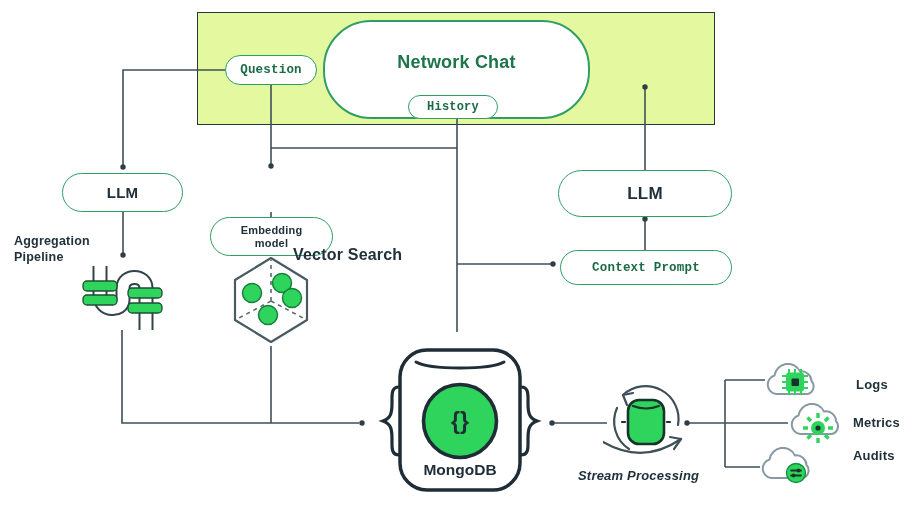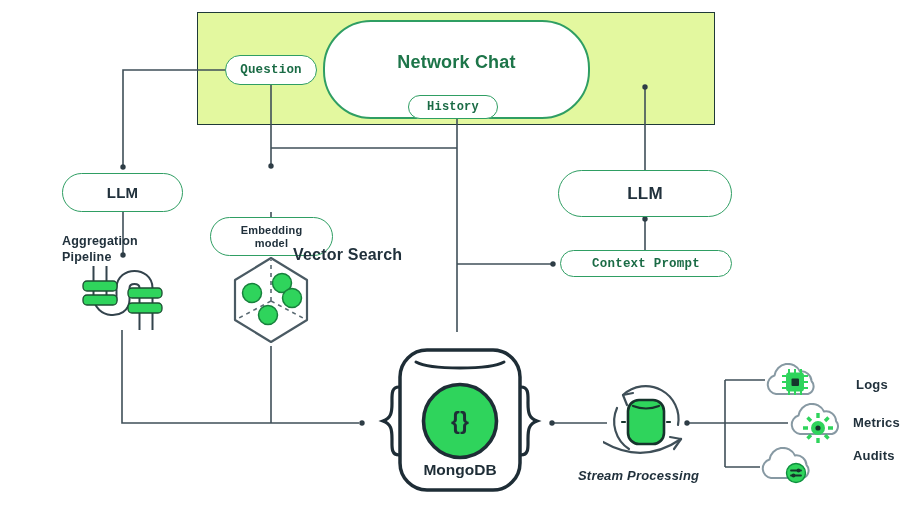--- a/index.html
+++ b/index.html
@@ -19,23 +19,23 @@
   .pill.green{color:var(--gtext);font-family:Liberation Mono, monospace;}
   .pill.dark{color:var(--dark);}
   .bigoval{left:323px;top:20px;width:267px;height:99px;border-radius:48px;
            border-width:2px;font-size:18px;color:#1D7549;padding-bottom:14px;}
   .q{left:225px;top:55px;width:92px;height:30px;font-size:12.5px;}
   .a{left:596px;top:55px;width:95px;height:30px;font-size:12.5px;}
   .h{left:408px;top:95px;width:90px;height:24px;font-size:12px;}
   .llmL{left:62px;top:173px;width:121px;height:39px;font-size:15px;}
   .emb{left:210px;top:173px;width:123px;height:39px;font-size:11px;line-height:1.15;padding:0 22px;margin-top:44px;}
   .llmR{left:558px;top:170px;width:174px;height:47px;font-size:17px;}
-  .ctx{left:560px;top:250px;width:172px;height:27px;font-size:12.5px;}
+  .ctx{left:560px;top:250px;width:172px;height:35px;font-size:12.5px;}
   .lbl{font-weight:bold;color:var(--dark);letter-spacing:.2px;}
-  .agg{left:14px;top:234px;width:102px;font-size:12.5px;line-height:1.25;margin-left:48px;}
+  .agg{left:14px;top:234px;width:102px;font-size:12.5px;line-height:1.25;}
   .vec{left:293px;top:246px;font-size:16px;}
   .stream-lbl{left:578px;top:468px;width:134px;font-size:13px;font-style:italic;}
   .src-lbl{font-size:13px;}
   .logs{left:856px;top:377px;} .metrics{left:853px;top:415px;} .audits{left:853px;top:448px;}
 </style>
 </head>
 <body>
 
 <div id="stage">
 

